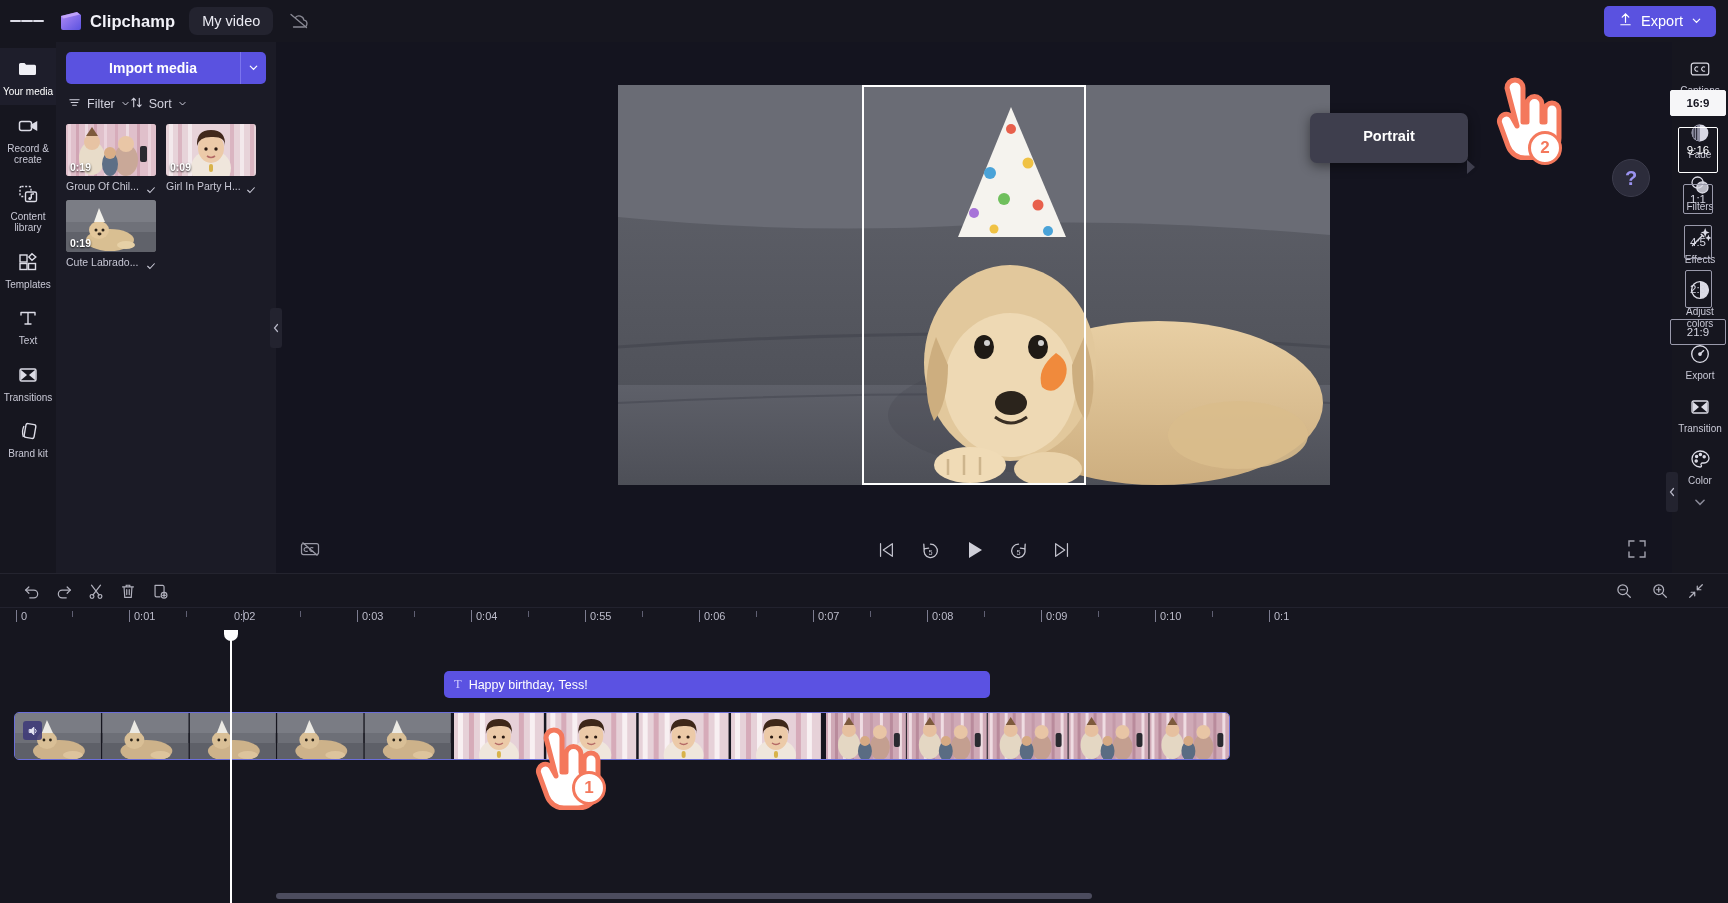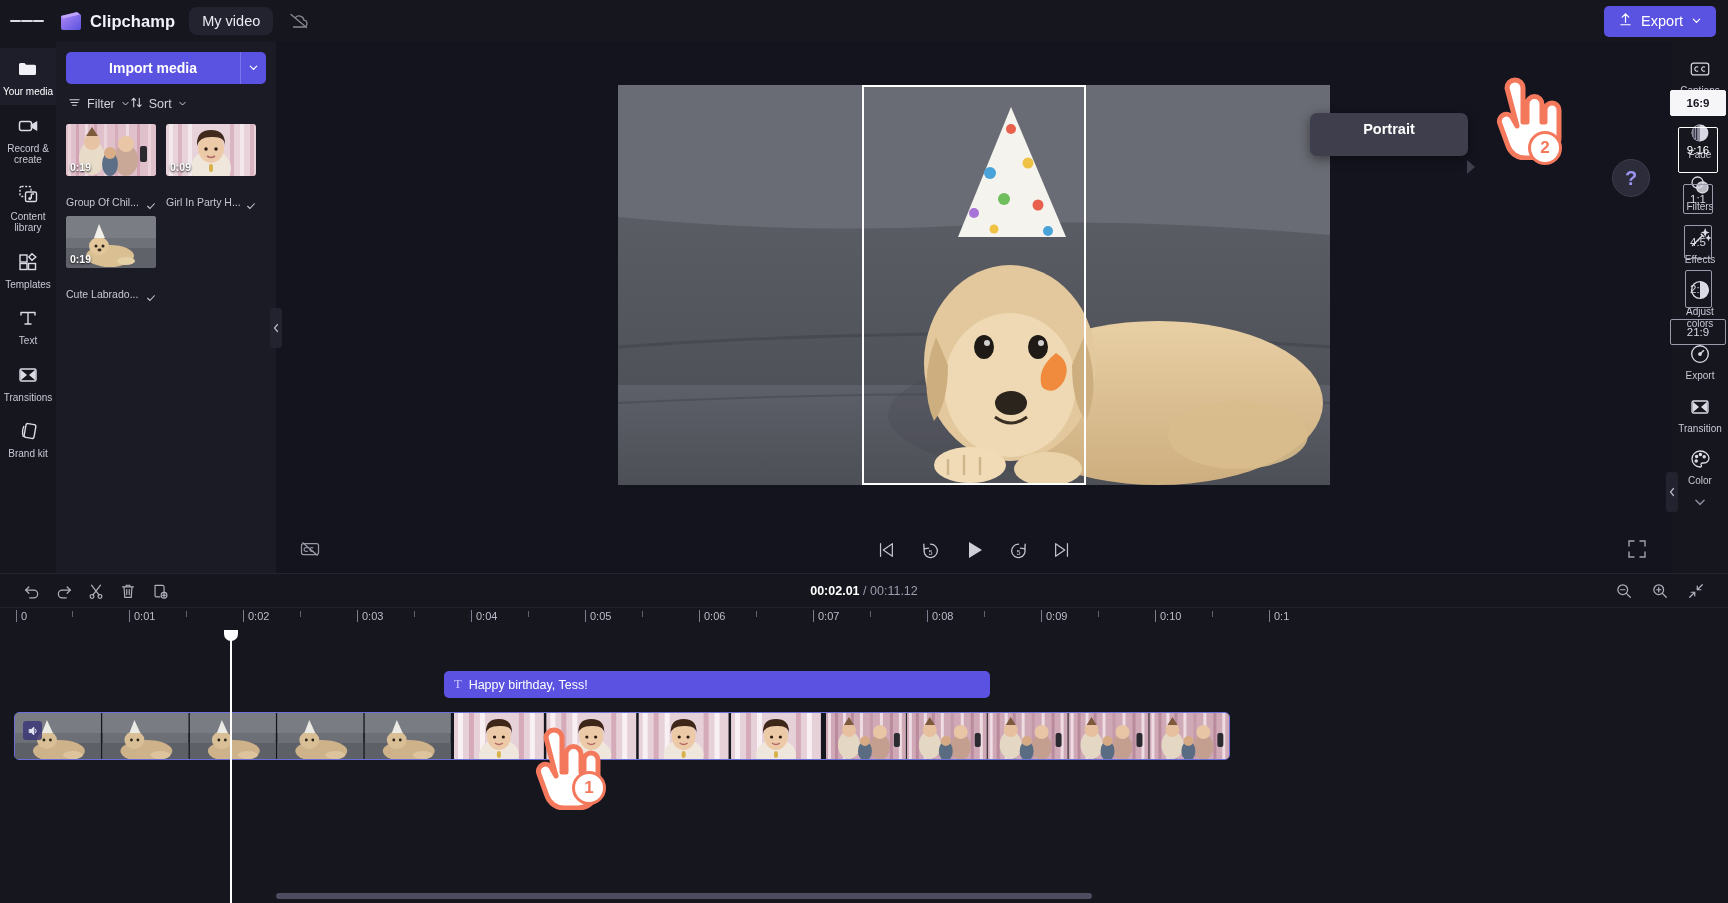--- a/index.html
+++ b/index.html
@@ -77,21 +77,21 @@
   .thumbs { display:flex; flex-wrap:wrap; gap:8px 10px; }
   .thumb-cell { width:90px; }
   .thumb {
     width:90px; height:52px; border-radius:3px; position:relative; overflow:hidden;
     background:#333; cursor:pointer;
   }
   .dur {
     position:absolute; left:4px; bottom:3px; font-size:10.5px; font-weight:700;
     color:#fff; text-shadow:0 1px 2px rgba(0,0,0,.9);
   }
-  .thumb-meta { display:flex; align-items:center; gap:3px; margin-top:20px; }
+  .thumb-meta { display:flex; align-items:center; gap:3px; margin-top:4px; }
   .thumb-name { font-size:10.5px; color:#c7c7d4; white-space:nowrap; overflow:hidden; text-overflow:ellipsis; flex:1; }
   .chk { width:10px; height:10px; flex:none; }
 
   .panel-collapse {
     position:absolute; right:-6px; top:50%; width:12px; height:40px;
     background:#23232f; border-radius:3px; display:flex; align-items:center;
     justify-content:center; cursor:pointer; z-index:5;
   }
 
   
@@ -145,21 +145,21 @@
   .tool-more { margin-top:2px; opacity:.7; cursor:pointer;}
   .rail-collapse {
     position:absolute; left:-6px; top:430px; width:12px; height:40px;
     background:#23232f; border-radius:3px; display:flex; align-items:center;
     justify-content:center; cursor:pointer;
   }
 
   
   .tooltip {
     position:absolute; left:1310px; top:71px; width:158px;
-    background:#3e3e4d; border-radius:7px; padding:8px 13px 14px;
+    background:#3e3e4d; border-radius:7px; padding:15px 13px 14px;
     text-align:center; z-index:25; box-shadow:0 3px 12px rgba(0,0,0,.45);
   }
   .tooltip-title { font-size:14.5px; font-weight:700; color:#fff; margin-bottom:5px;}
   .tooltip-body { font-size:12.3px; line-height:16px; color:#e2e2ec; }
   .tooltip-arrow {
     position:absolute; right:-7px; top:47px; width:0; height:0;
     border-top:7px solid transparent; border-bottom:7px solid transparent;
     border-left:8px solid #3e3e4d;
   }
 
@@ -767,25 +767,20 @@
       </span>
       <span class="tl-tool">
         <svg width="18" height="18" viewBox="0 0 20 20" fill="none" stroke="#d4d4e0" stroke-width="1.3" stroke-linecap="round">
             <path d="M5 3.8 H13 a1.5 1.5 0 0 1 1.5 1.5 V13"></path>
             <circle cx="14.5" cy="14.8" r="3.2"></circle>
             <path d="M14.5 13.3 V16.3 M13 14.8 H16"></path>
             <path d="M4.5 3.8 V15 a1.5 1.5 0 0 0 1.5 1.5 H10"></path>
           </svg>
       </span>
 
-      <div class="tl-time">
-        <b>00:02.01</b>
-        <span>/</span>
-        <span>00:11.12</span>
-      </div>
 
       <div class="tl-right">
         <span class="tl-tool">
           <svg width="18" height="18" viewBox="0 0 20 20" fill="none" stroke="#d4d4e0" stroke-width="1.35" stroke-linecap="round">
               <circle cx="8.6" cy="8.6" r="5.4"></circle>
               <path d="M12.6 12.6 L17 17 M6.2 8.6 H11"></path>
             </svg>
         </span>
         <span class="tl-tool">
           <svg width="18" height="18" viewBox="0 0 20 20" fill="none" stroke="#d4d4e0" stroke-width="1.35" stroke-linecap="round">
@@ -802,30 +797,30 @@
     </div>
 
     <div class="ruler">
       <div class="tick major" style="left:2px"></div>   
         <span class="tick-lbl" style="left:7px">0</span>
       <div class="tick minor" style="left:58px"></div>
       <div class="tick major" style="left:115px"></div> 
         <span class="tick-lbl" style="left:120px">0:01</span>
       <div class="tick minor" style="left:172px"></div>
       <div class="tick major" style="left:229px"></div> 
-        <span class="tick-lbl" style="left:234px">0:02</span>
+        <span class="tick-lbl" style="left:220px">0:02</span>
       <div class="tick minor" style="left:286px"></div>
       <div class="tick major" style="left:343px"></div> 
         <span class="tick-lbl" style="left:348px">0:03</span>
       <div class="tick minor" style="left:400px"></div>
       <div class="tick major" style="left:457px"></div> 
         <span class="tick-lbl" style="left:462px">0:04</span>
       <div class="tick minor" style="left:514px"></div>
       <div class="tick major" style="left:571px"></div> 
-        <span class="tick-lbl" style="left:576px">0:05</span>
+        <span class="tick-lbl" style="left:576px">0:55</span>
       <div class="tick minor" style="left:628px"></div>
       <div class="tick major" style="left:685px"></div> 
         <span class="tick-lbl" style="left:690px">0:06</span>
       <div class="tick minor" style="left:742px"></div>
       <div class="tick major" style="left:799px"></div> 
         <span class="tick-lbl" style="left:804px">0:07</span>
       <div class="tick minor" style="left:856px"></div>
       <div class="tick major" style="left:913px"></div> 
         <span class="tick-lbl" style="left:918px">0:08</span>
       <div class="tick minor" style="left:970px"></div>

